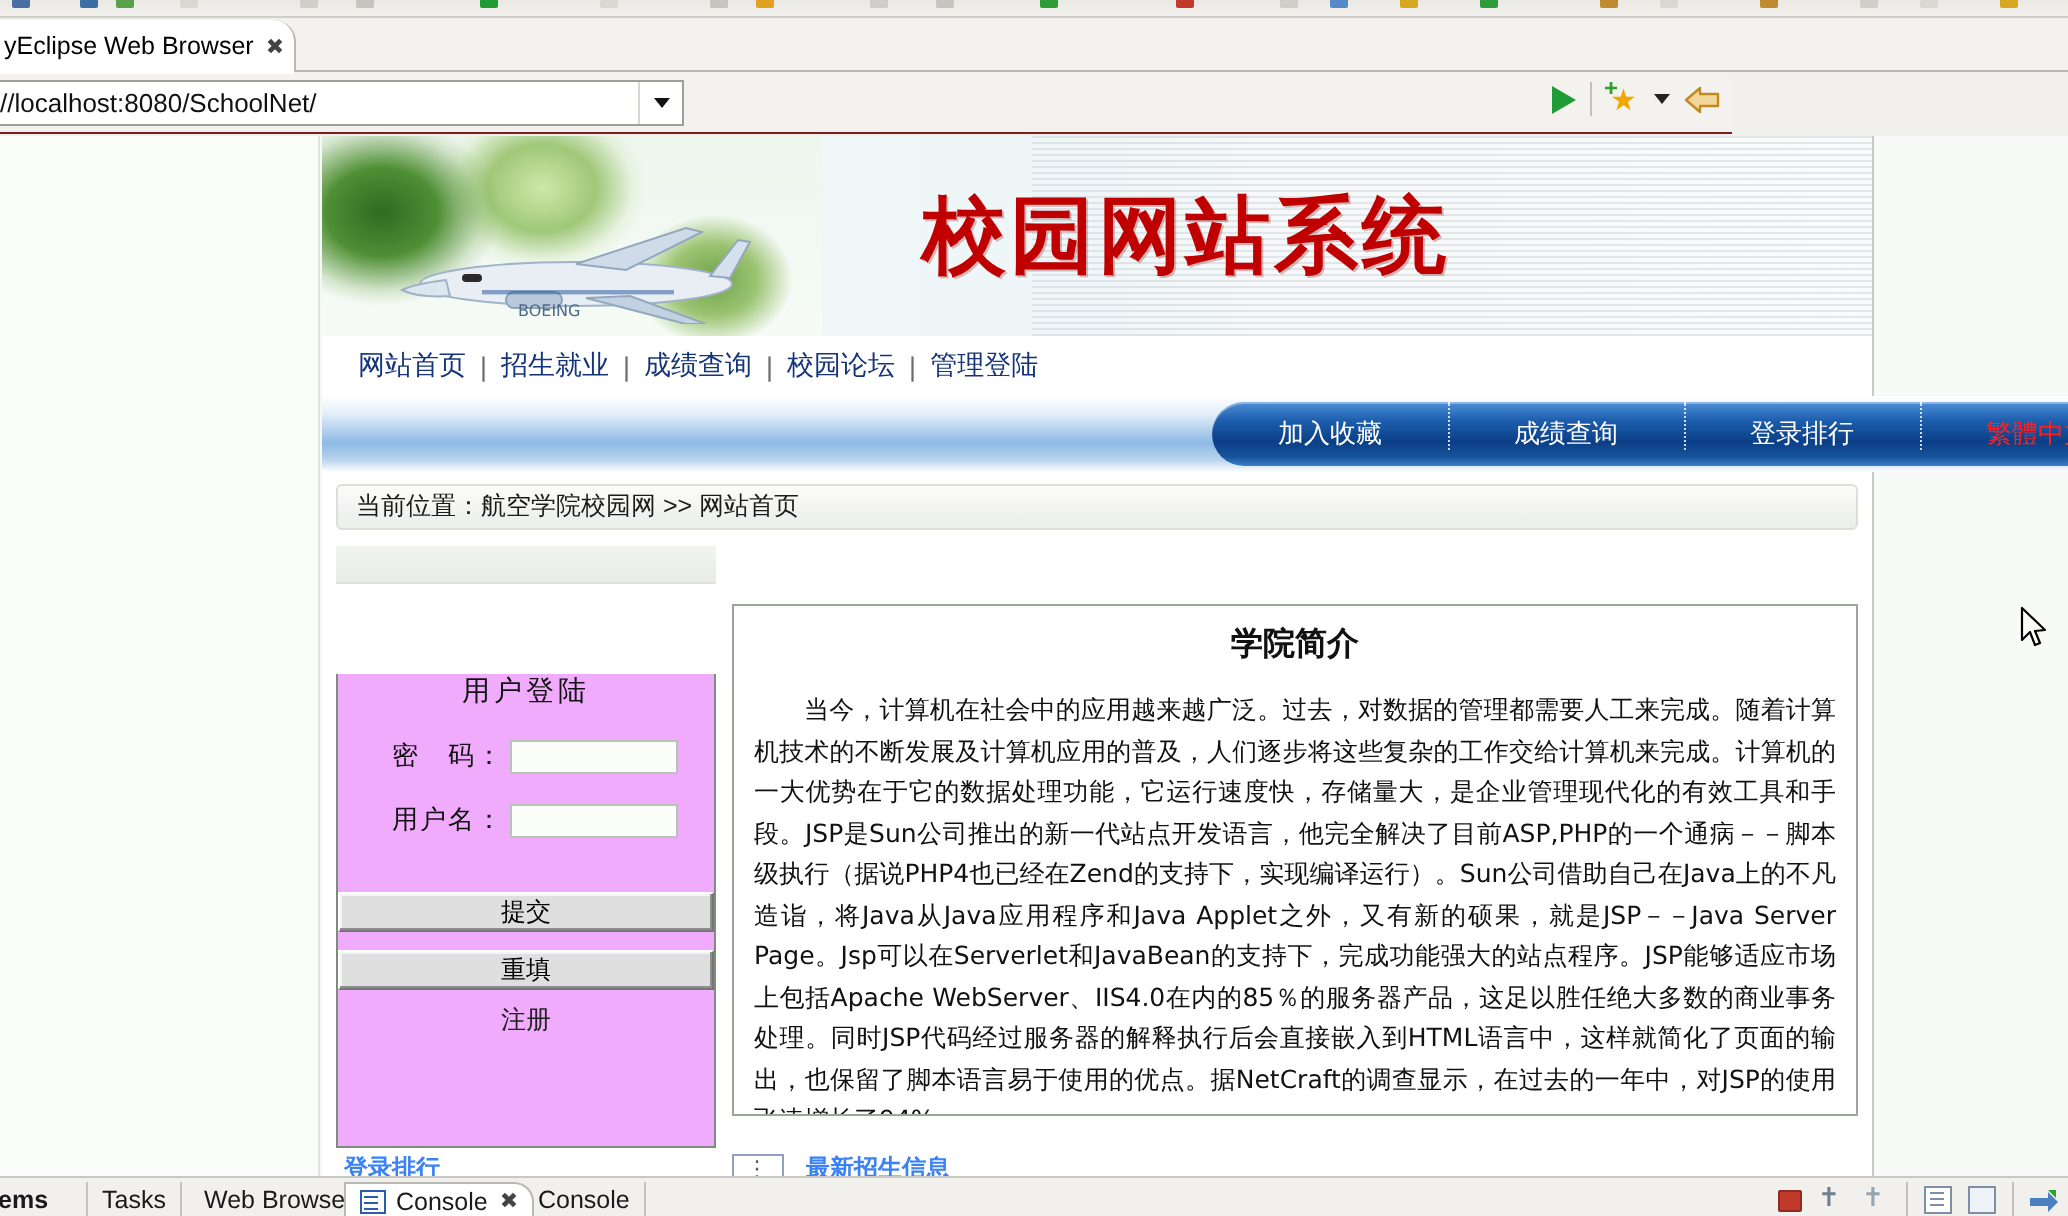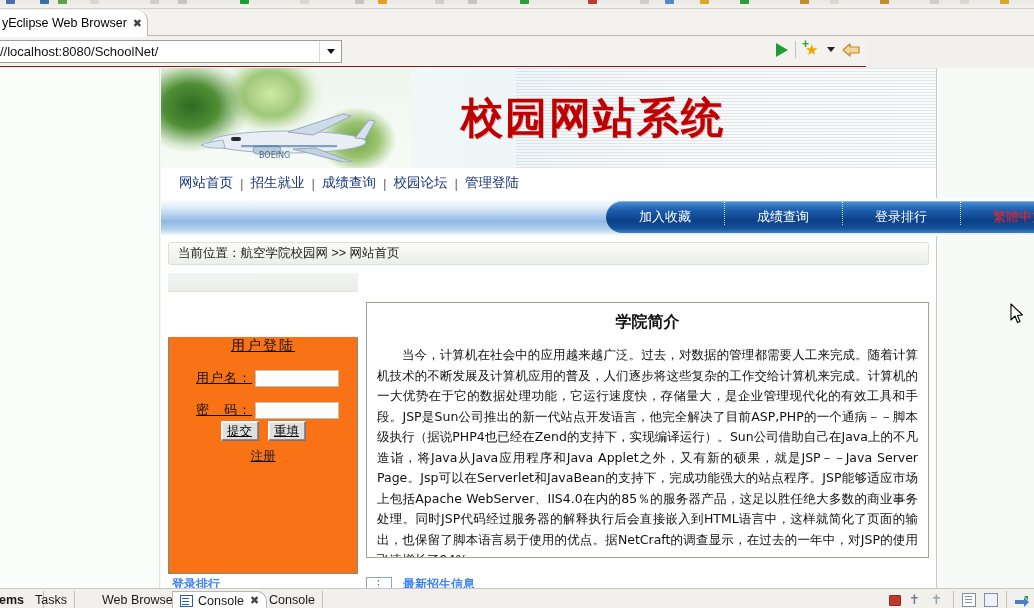--- a/index.html
+++ b/index.html
@@ -290,24 +290,23 @@
   .colR { flex: 1; margin-top: 29px; }
 
   .boxcap {
     height: 19px;
     background: linear-gradient(180deg,#f2f4f1 0%,#e8ebe6 100%);
     border-bottom: 1px solid #dfe2dc;
   }
   .panel {
     border: 1px solid #7e8c7e;
     border-top: none;
-    background: #f97316;
+    background: #f0abfc;
     height: 237px;
     position: relative;
-    text-decoration: underline;
   }
 
   .login-title {
     text-align: center;
     margin-top: 45px;
     font-size: 14px; color: #111;
     font-family: "DejaVu Serif", "Liberation Serif", serif;
     letter-spacing: 2px;
   }
   .frow {
@@ -323,21 +322,21 @@
   }
   .finput {
     width: 84px; height: 17px;
     border: 1px solid #b9c2b9;
     background: #fbfdfb;
     font-size: 12px;
     padding: 0 2px;
     outline: none;
   }
   .btnrow {
-    display: flex; justify-content: center; gap: 9px; margin-top: 2px;
+    display: flex; justify-content: center; gap: 9px; margin-top: 27px; flex-direction: column;
   }
   .gbtn {
     min-width: 38px; height: 20px;
     border: 1px solid #767676;
     border-top-color: #fff; border-left-color: #fff;
     background: #dfdfdf;
     box-shadow: inset -1px -1px 0 #8e8e8e, inset 1px 1px 0 #f4f4f4;
     font-size: 12.5px; color: #000;
     font-family: "DejaVu Serif", "Liberation Serif", serif;
     cursor: pointer;
@@ -561,26 +560,26 @@
       <div class="crumbwrap">
         <div class="crumb">当前位置：航空学院校园网 &gt;&gt; 网站首页</div>
       </div>
 
       <div class="cols">
         <div class="colL">
           <div class="boxcap"></div>
           <div class="panel">
             <div class="login-title">用户登陆</div>
             <div class="frow">
+              <span class="flabel">密　码：</span>
+              <input class="finput" type="password" value="" style="">
+            </div>
+            <div class="frow">
               <span class="flabel">用户名：</span>
               <input class="finput" type="text" value="" style="">
-            </div>
-            <div class="frow">
-              <span class="flabel">密　码：</span>
-              <input class="finput" type="password" value="" style="">
             </div>
             <div class="btnrow">
               <button class="gbtn">提交</button>
               <button class="gbtn">重填</button>
             </div>
             <div class="reg">注册</div>
           </div>
         </div>
 
         <div class="colR">
@@ -601,21 +600,21 @@
         </div>
       </div>
 
     </div>
   </div>
 
   <div class="bottombar">
     <div class="btab" style="left:-8px;width:52px;font-weight:bold;">
       <span>ems</span>
     </div>
-    <div class="btab" style="left:28px;">
+    <div class="btab" style="left:44px;">
       <span>Tasks</span>
     </div>
     <div class="btab" style="left:95px;">
       <span>Web Browser</span>
     </div>
     <div class="btab active" style="left:172px;">
       <span class="console-ico"></span>
       <span>Console</span>
       <span class="bclose">✖</span>
     </div>

